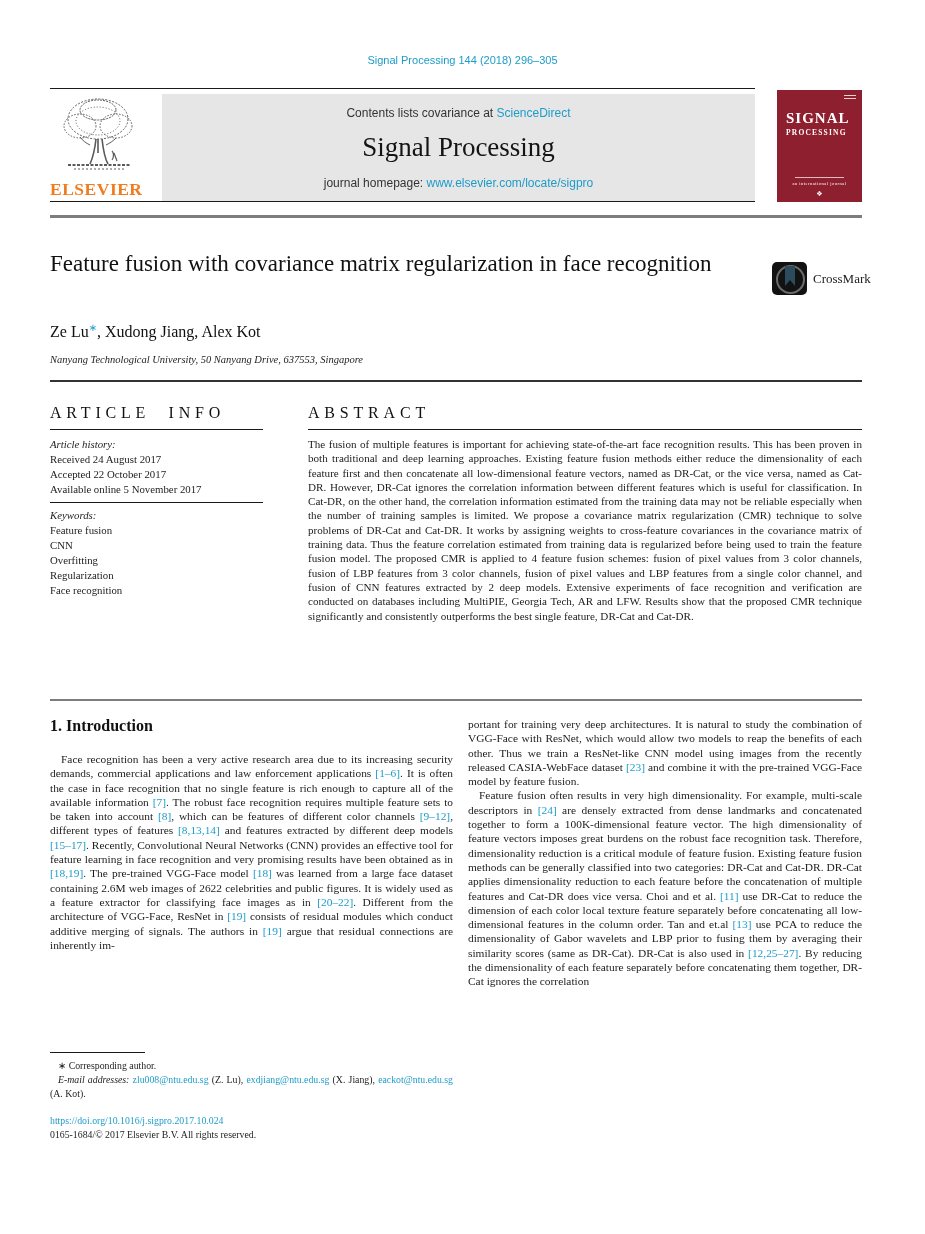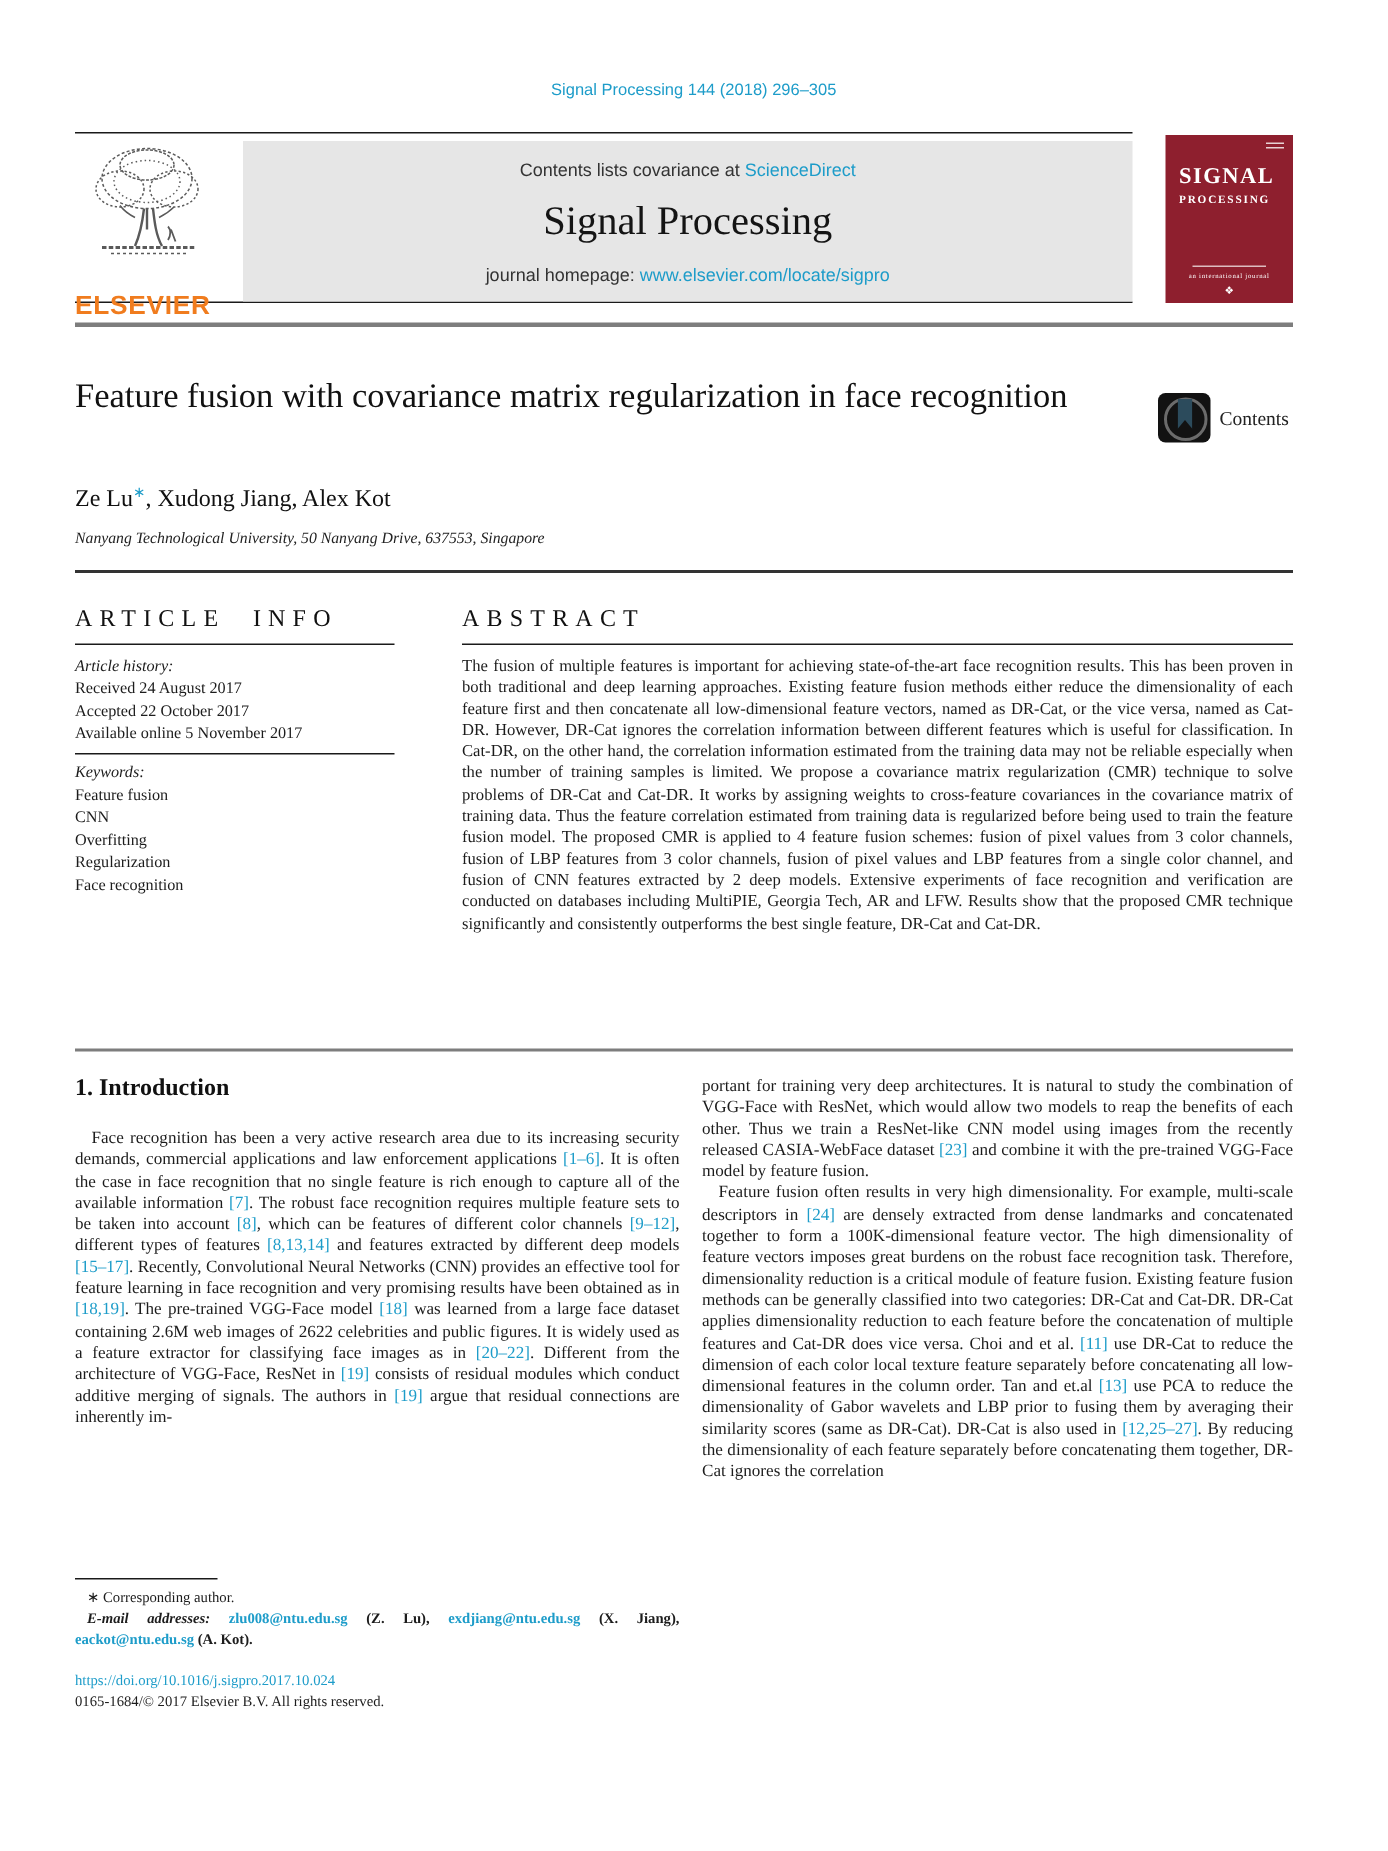--- a/index.html
+++ b/index.html
@@ -13,21 +13,21 @@
   .citation{position:absolute;top:54px;left:0;width:100%;text-align:center;
             font-family:"Liberation Sans",sans-serif;font-size:11px;color:#1d9cc9;}
 
   
   #rule-top{left:50px;top:88px;width:705px;height:1px;}
   #rule-headbot{left:50px;top:201px;width:705px;height:1px;}
 
   .elsevier{position:absolute;left:50px;top:93px;width:104px;height:108px;}
   .elsevier svg{display:block;}
   .elsevier-label{font-size:17.5px;font-weight:bold;color:#f07c1e;letter-spacing:.5px;
-                  margin-top:16px;font-family:Liberation Sans, sans-serif;}
+                  margin-top:2px;font-family:Liberation Serif, serif;}
 
   .headbox{position:absolute;left:162px;top:94px;width:593px;height:107px;background:#e6e6e6;
            font-family:"Liberation Sans",sans-serif;text-align:center;}
   .contents-line{position:absolute;top:12px;width:100%;font-size:12px;color:#333;}
   .journal-name{position:absolute;top:38px;width:100%;font-family:"Liberation Serif",serif;
                 font-size:27px;color:#141414;}
   .homepage-line{position:absolute;bottom:11px;width:100%;font-size:12px;color:#333;}
 
   .cover{position:absolute;left:777px;top:90px;width:85px;height:112px;background:#8e1f2e;}
   .cover-mark{position:absolute;top:5px;right:6px;width:12px;}
@@ -86,21 +86,21 @@
   p.bodytext{font-size:11.4px;line-height:14.3px;text-align:justify;margin:0;color:#1c1c1c;}
   p.indent{text-indent:11px;}
   .ref{color:#1d9cc9;}
   .em{font-style:italic;}
 
   
   .footnote{position:absolute;left:50px;top:1052px;width:403px;font-size:9.8px;
             line-height:14px;color:#1c1c1c;}
   .fn-rule{width:95px;height:1px;background:#1a1a1a;margin-bottom:6px;}
   .fn-corr{text-indent:8px;}
-  .fn-emails{text-align:justify;text-indent:8px;font-weight:bold;}
+  .fn-emails{text-align:justify;text-indent:8px;}
   .fn-doi{margin-top:13px;color:#1d9cc9;}
 </style>
 </head>
 <body>
 
 <div class="page">
 
   <div class="citation">Signal Processing 144 (2018) 296–305</div>
 
   <div class="rule" id="rule-top"></div>
@@ -148,21 +148,21 @@
 
   <div class="rule" id="rule-thick"></div>
 
   <div class="paper-title">Feature fusion with covariance matrix regularization in face recognition</div>
 
   <div class="crossmark">
     <div class="cm-box">
       <div class="cm-ring"></div>
       <div class="cm-flag"></div>
     </div>
-    <div class="cm-label">Contents</div>
+    <div class="cm-label">CrossMark</div>
   </div>
 
   <div class="authors"><span>Ze Lu</span><span class="sup-ref">∗</span><span>, Xudong Jiang, Alex Kot</span></div>
   <div class="affiliation">Nanyang Technological University, 50 Nanyang Drive, 637553, Singapore</div>
 
   <div class="rule" id="rule-meta"></div>
 
   <div class="block-head" id="info-head">ARTICLE INFO</div>
   <div class="block-head" id="abs-head">ABSTRACT</div>
   <div class="rule" id="rule-info"></div>

